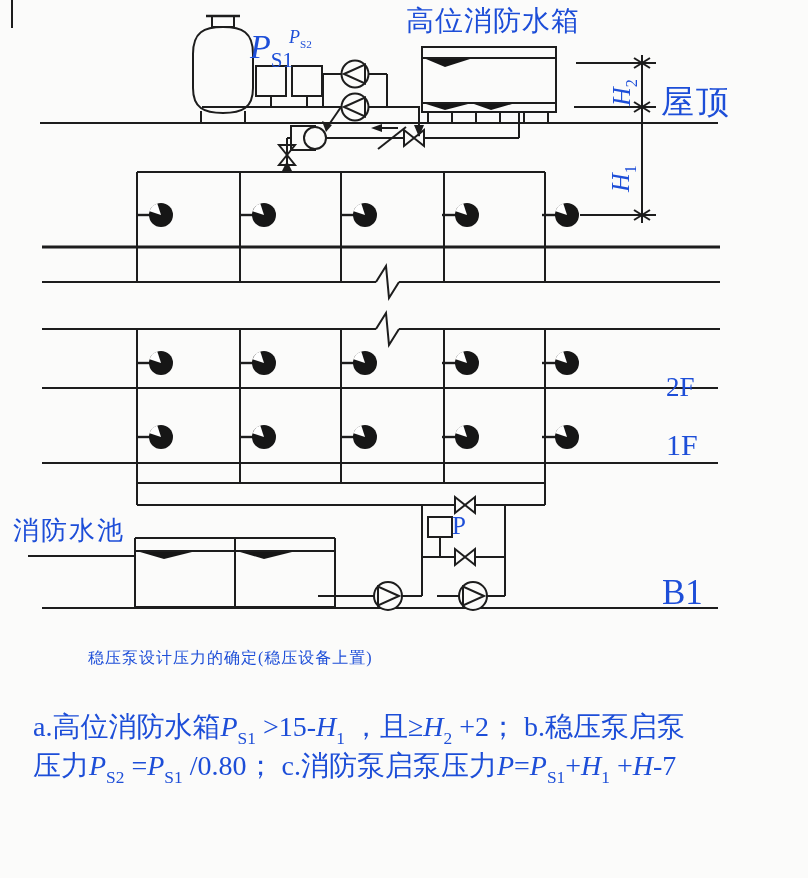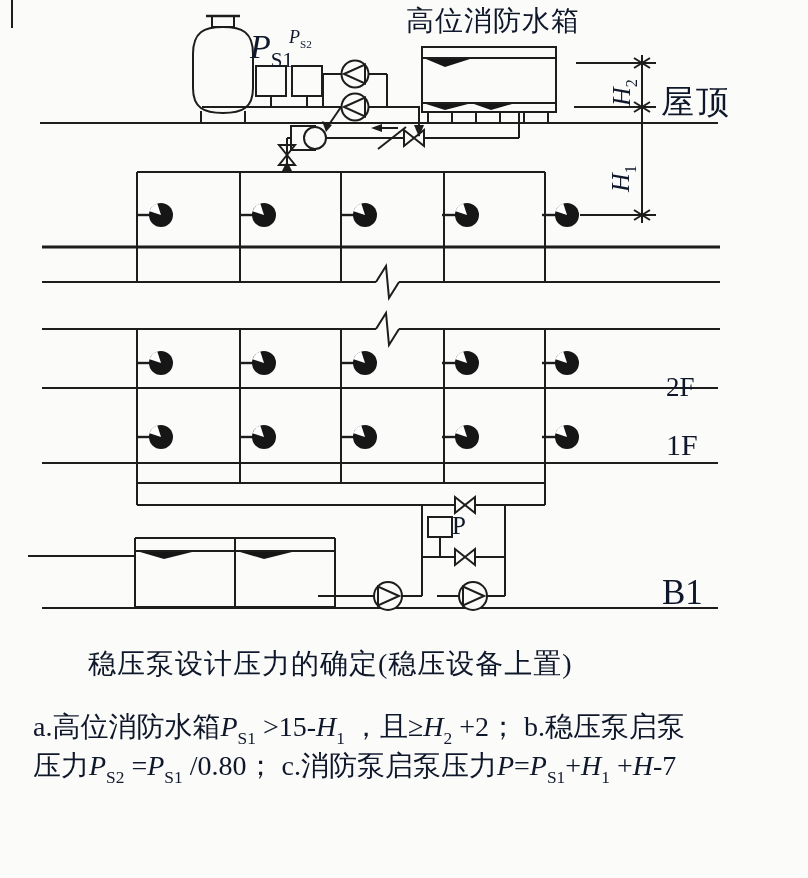--- a/index.html
+++ b/index.html
@@ -1,37 +1,37 @@
 <!DOCTYPE html>
 <html><head>
 <meta charset="utf-8">
 <style>
   html,body{margin:0;padding:0;background:#ffffff;}
   .page{
     position:relative;width:808px;height:878px;overflow:hidden;
-    background:#fbfbfa;color:#0f172a;
+    background:#fbfbfa;color:#1d4ed8;
     font-family:"Liberation Serif","DejaVu Serif",serif;
   }
   .page svg{position:absolute;left:0;top:0;}
   .lbl{position:absolute;white-space:nowrap;line-height:1.1;}
   .it{font-style:italic;}
   .sb{font-size:0.62em;vertical-align:-0.45em;}
   .rot{transform:rotate(-90deg);transform-origin:0 0;}
   .tank-label{left:406px;top:6px;font-size:28px;letter-spacing:1px;}
   .roof-label{left:661px;top:84px;font-size:33px;letter-spacing:2px;}
   .ps1-label{left:250px;top:28px;font-size:34px;}
   .ps2-label{left:289px;top:28px;font-size:18px;text-align:right;}
   .h2-label{left:608px;top:106px;font-size:26px;}
   .h1-label{left:607px;top:192px;font-size:26px;}
   .f2-label{left:666px;top:352px;font-size:27px;margin-top:21px;}
   .f1-label{left:666px;top:428px;font-size:30px;}
   .b1-label{left:662px;top:574px;font-size:35px;}
   .pool-label{left:13px;top:517px;font-size:26px;letter-spacing:2px;}
   .gauge-label{left:452px;top:512px;font-size:25px;}
-  .heading{left:88px;top:649px;font-size:28px;letter-spacing:1px;}
+  .heading{left:88px;top:649px;font-size:16px;letter-spacing:1px;}
   .formula-1{left:33px;top:712px;font-size:28px;}
   .formula-2{left:33px;top:751px;font-size:28px;}
   .caption{left:111px;top:822px;font-size:30px;}
   .caption .fig{margin-right:30px;}
   .caption .artifact{margin-left:12px;opacity:.85;}
 </style>
 </head>
 <body>
 
 <div class="page">
@@ -208,19 +208,20 @@
 
   <div class="lbl tank-label">高位消防水箱</div>
   <div class="lbl roof-label">屋顶</div>
   <div class="lbl ps1-label"><span class="it">P</span><span class="sb">S1</span></div>
   <div class="lbl ps2-label"><span class="it">P</span><span class="sb">S2</span></div>
   <div class="lbl h2-label rot"><span class="it">H</span><span class="sb">2</span></div>
   <div class="lbl h1-label rot"><span class="it">H</span><span class="sb">1</span></div>
   <div class="lbl f2-label">2F</div>
   <div class="lbl f1-label">1F</div>
   <div class="lbl b1-label">B1</div>
+  <div class="lbl pool-label">消防水池</div>
   <div class="lbl gauge-label">P</div>
 
   <div class="lbl heading">稳压泵设计压力的确定(稳压设备上置)</div>
   <div class="lbl formula-1"><span>a.高位消防水箱</span><span class="it">P</span><span class="sb">S1</span><span> &gt;15-</span><span class="it">H</span><span class="sb">1</span><span> ，且≥</span><span class="it">H</span><span class="sb">2</span><span> +2； b.稳压泵启泵</span></div>
   <div class="lbl formula-2"><span>压力</span><span class="it">P</span><span class="sb">S2</span><span> =</span><span class="it">P</span><span class="sb">S1</span><span> /0.80； c.消防泵启泵压力</span><span class="it">P</span><span>=</span><span class="it">P</span><span class="sb">S1</span><span>+</span><span class="it">H</span><span class="sb">1</span><span> +</span><span class="it">H</span><span>-7</span></div>
 
 </div>
 
 </body></html>

